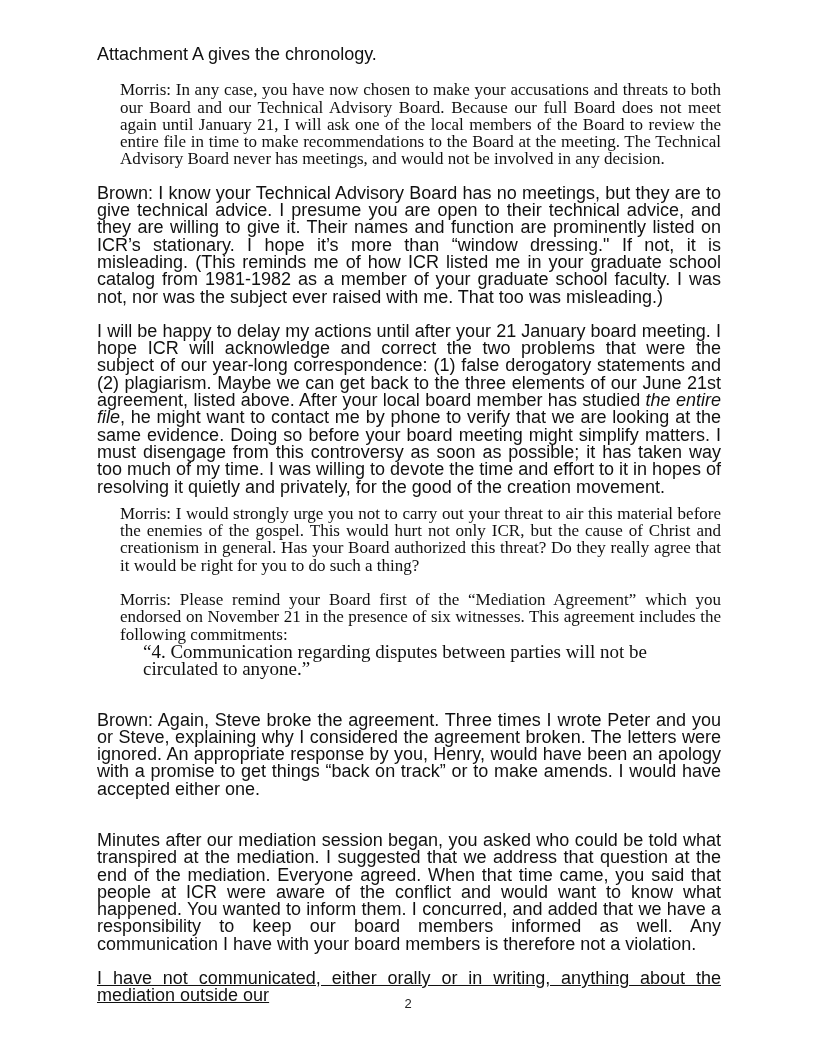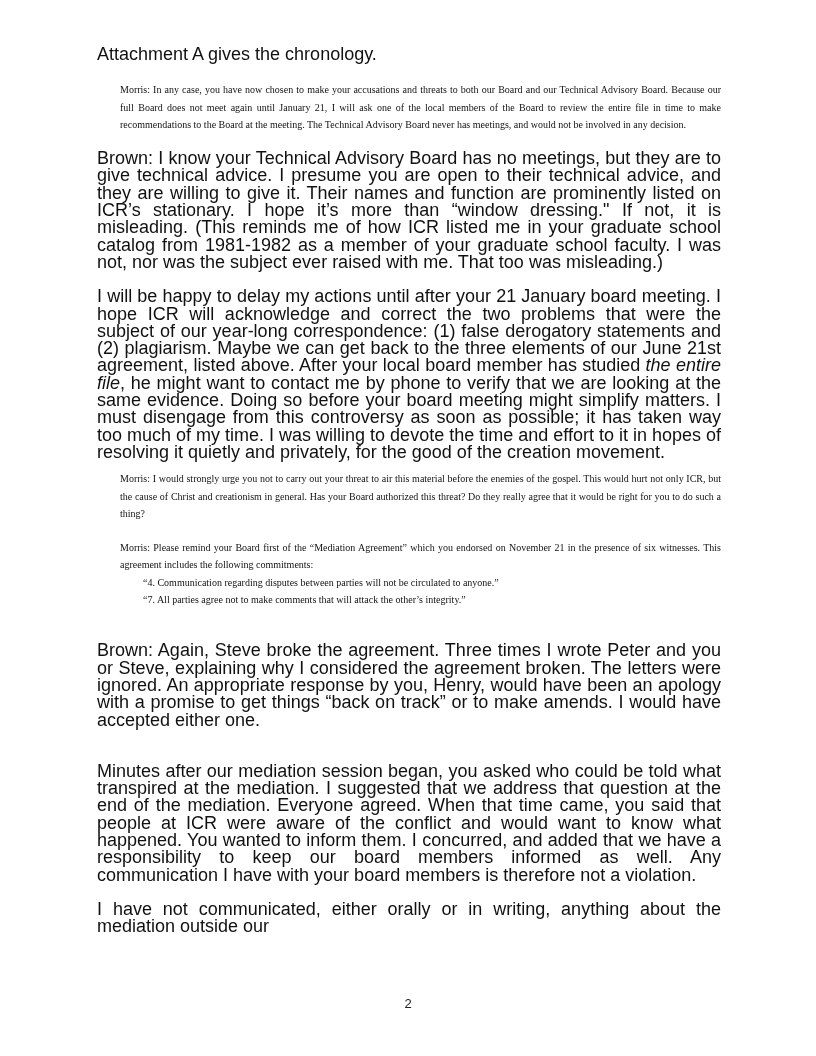--- a/index.html
+++ b/index.html
@@ -22,28 +22,28 @@
     }
     .sans {
       font-family: "Liberation Sans", sans-serif;
       font-size: 18px;
       line-height: 17.3px;
       text-align: justify;
       margin: 0;
     }
     .serif {
       font-family: "Liberation Serif", serif;
-      font-size: 10px;
+      font-size: 17px;
       line-height: 17.3px;
       text-align: justify;
       margin: 0 0 0 23px;
     }
     .quote-line {
       font-family: "Liberation Serif", serif;
-      font-size: 10px;
+      font-size: 19px;
       line-height: 17.3px;
       margin: 0 0 0 46px;
       text-align: left;
     }
     .last-left { text-align-last: left; }
     em { font-style: italic; }
     .page-number {
       position: absolute;
       left: 0;
       width: 816px;
@@ -65,23 +65,22 @@
 
   <p class="sans last-left" style="margin-top:17px;">Brown:  I know your Technical Advisory Board has no meetings, but they are to give technical advice.  I presume you are open to their technical advice, and they are willing to give it.  Their names and function are prominently listed on ICR’s stationary.  I hope it’s more than “window dressing."  If not, it is misleading.  (This reminds me of how ICR listed me in your graduate school catalog from 1981-1982 as a member of your graduate school faculty.  I was not, nor was the subject ever raised with me.  That too was misleading.)</p>
 
   <p class="sans last-left" style="margin-top:17px;"><span>I will be happy to delay my actions until after your 21 January board meeting.  I hope ICR will acknowledge and correct the two problems that were the subject of our year-long correspondence: (1) false derogatory statements and (2) plagiarism.  Maybe we can get back to the three elements of our June 21st agreement, listed above.  After your local board member has studied </span><em>the entire file</em><span>, he might want to contact me by phone to verify that we are looking at the same evidence.  Doing so before your board meeting might simplify matters.  I must disengage from this controversy as soon as possible; it has taken way too much of my time.  I was willing to devote the time and effort to it in hopes of resolving it quietly and privately, for the good of the creation movement.</span></p>
 
   <p class="serif last-left" style="margin-top:9px;">Morris:  I would strongly urge you not to carry out your threat to air this material before the enemies of the gospel.  This would hurt not only ICR, but the cause of Christ and creationism in general.  Has your Board authorized this threat?  Do they really agree that it would be right for you to do such a thing?</p>
 
 
   <p class="serif last-left" style="margin-top:17px;">Morris:  Please remind your Board first of the “Mediation Agreement” which you endorsed on November 21 in the presence of six witnesses.  This agreement includes the following commitments:</p>
   <p class="quote-line">“4.  Communication regarding disputes between parties will not be circulated to anyone.”</p>
-  <p class="quote-line">“7.  All parties agree not to make comments that will attack the other’s integrity.”</p>
 
   <p class="sans last-left" style="margin-top:34px;">Brown: Again, Steve broke the agreement.  Three times I wrote Peter and you or Steve, explaining why I considered the agreement broken.  The letters were ignored.  An appropriate response by you, Henry, would have been an apology with a promise to get things “back on track” or to make amends.  I would have accepted either one.</p>
 
   <p class="sans last-left" style="margin-top:34px;">Minutes after our mediation session began, you asked who could be told what transpired at the mediation.  I suggested that we address that question at the end of the mediation.  Everyone agreed.  When that time came, you said that people at ICR were aware of the conflict and would want to know what happened.  You wanted to inform them.  I concurred, and added that we have a responsibility to keep our board members informed as well.  Any communication I have with your board members is therefore not a violation.</p>
 
-  <p class="sans last-left" style="margin-top:17px;">I have not communicated, either orally or in writing, anything about the mediation outside our</p>
+  <p class="sans last-left" style="margin-top:17px;text-decoration:underline;">I have not communicated, either orally or in writing, anything about the mediation outside our</p>
 
 </div>
 
 <div class="page-number">2</div>
 
 </body></html>

